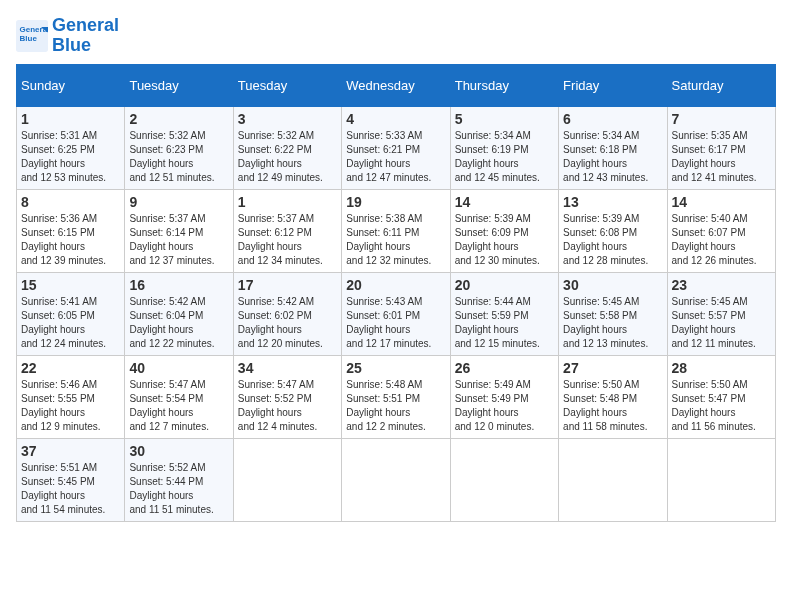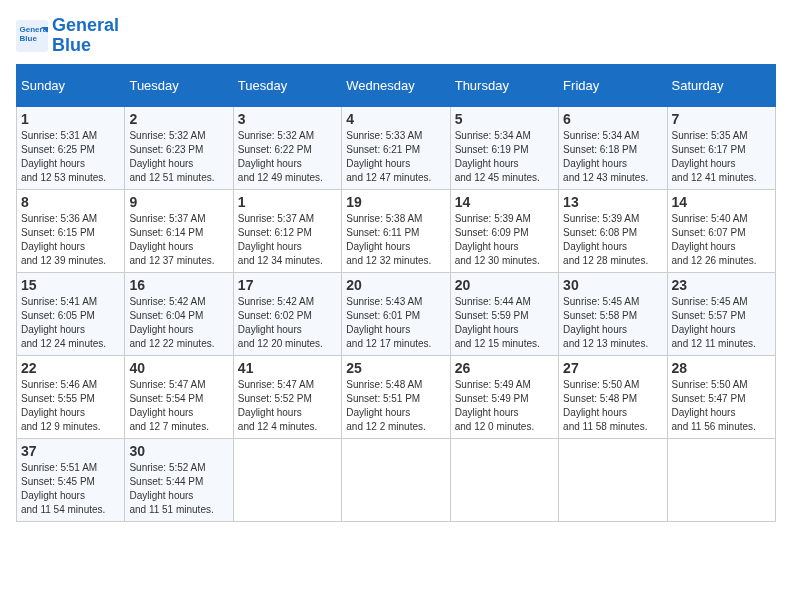--- a/index.html
+++ b/index.html
@@ -217,21 +217,21 @@
       <tr>
         <td>
           <span class="day-num">22</span>
 <div class="day-info">Sunrise: 5:46 AM<br>Sunset: 5:55 PM<br>Daylight hours<br>and 12 9 minutes.</div>
         </td>
         <td>
           <span class="day-num">40</span>
 <div class="day-info">Sunrise: 5:47 AM<br>Sunset: 5:54 PM<br>Daylight hours<br>and 12 7 minutes.</div>
         </td>
         <td>
-          <span class="day-num">41</span>
+          <span class="day-num">34</span>
 <div class="day-info">Sunrise: 5:47 AM<br>Sunset: 5:52 PM<br>Daylight hours<br>and 12 4 minutes.</div>
         </td>
         <td>
           <span class="day-num">25</span>
 <div class="day-info">Sunrise: 5:48 AM<br>Sunset: 5:51 PM<br>Daylight hours<br>and 12 2 minutes.</div>
         </td>
         <td>
           <span class="day-num">26</span>
 <div class="day-info">Sunrise: 5:49 AM<br>Sunset: 5:49 PM<br>Daylight hours<br>and 12 0 minutes.</div>
         </td>

